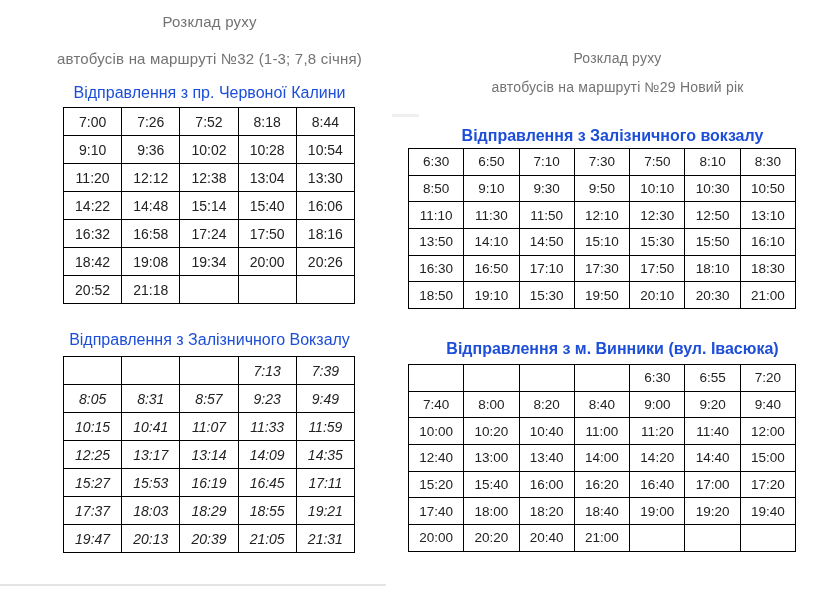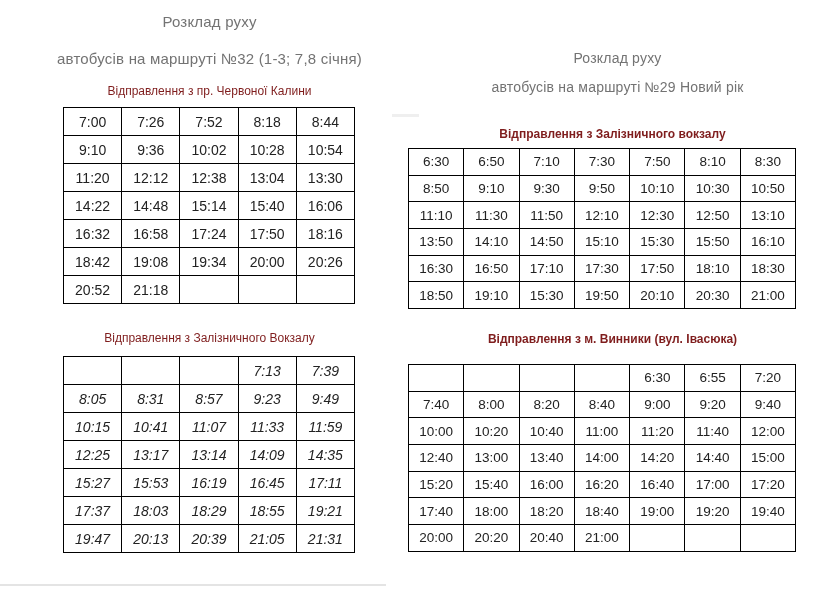--- a/index.html
+++ b/index.html
@@ -21,22 +21,22 @@
     text-align: center;
     font-size: 15px;
     color: #737373;
     letter-spacing: 0.2px;
   }
   .title.small { font-size: 14px; }
 
   .subheading {
     width: 419px;
     text-align: center;
-    font-size: 12px;
-    color: #7f1d1d;
+    font-size: 16px;
+    color: #1d4ed8;
   }
   .subheading.bold { font-weight: bold; }
 
   table.timetable {
     border-collapse: collapse;
     table-layout: fixed;
     background: #ffffff;
   }
   table.timetable td {
     border: 1px solid #000000;
@@ -236,21 +236,21 @@
             <td>19:10</td>
             <td>15:30</td>
             <td>19:50</td>
             <td>20:10</td>
             <td>20:30</td>
             <td>21:00</td>
           </tr>
         </tbody>
     </table>
 
-    <div class="subheading bold abs" style="left:-16px; top:332px;">Відправлення з м. Винники (вул. Івасюка)</div>
+    <div class="subheading bold abs" style="left:-16px; top:340px;">Відправлення з м. Винники (вул. Івасюка)</div>
     <table class="timetable t-right abs" style="left:-11px; top:364px;">
       <tbody>
           <tr>
             <td></td>
             <td></td>
             <td></td>
             <td></td>
             <td>6:30</td>
             <td>6:55</td>
             <td>7:20</td>

